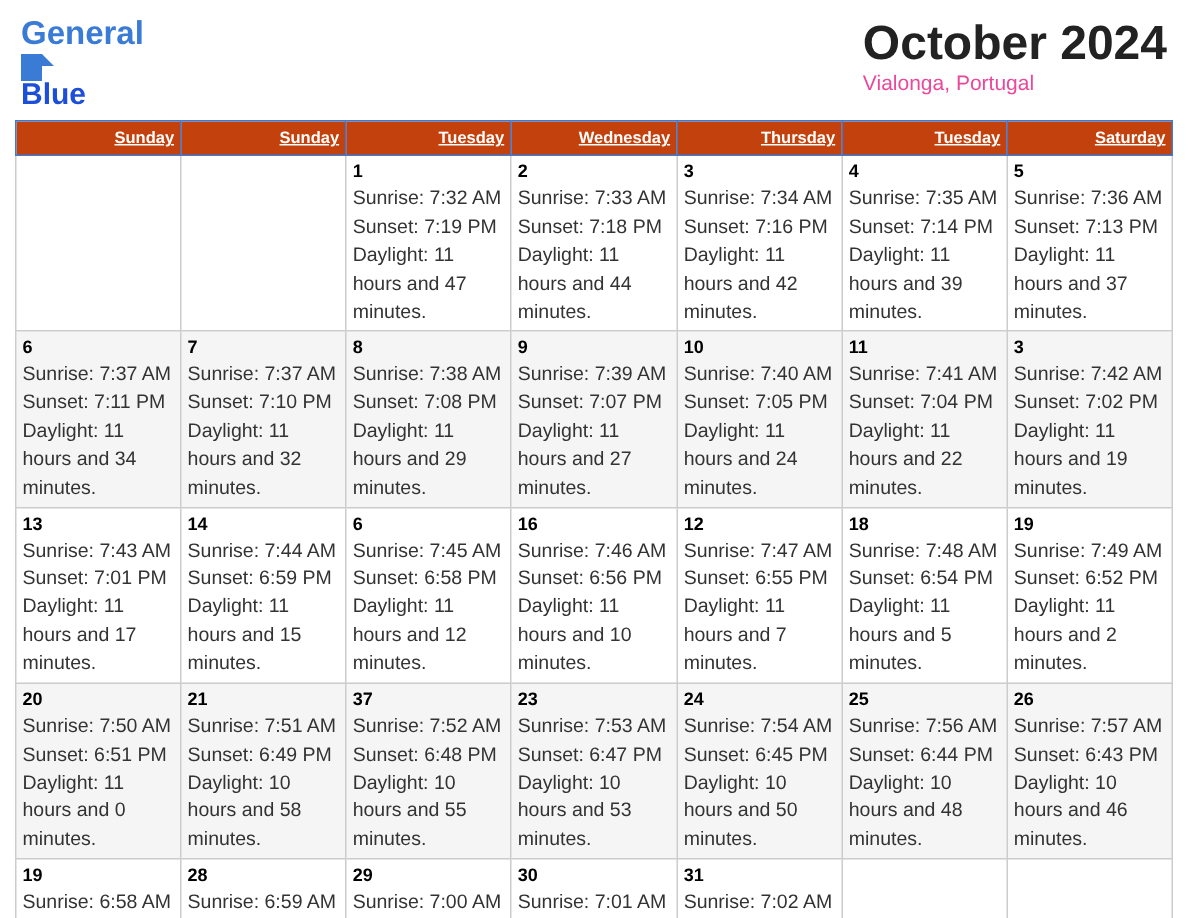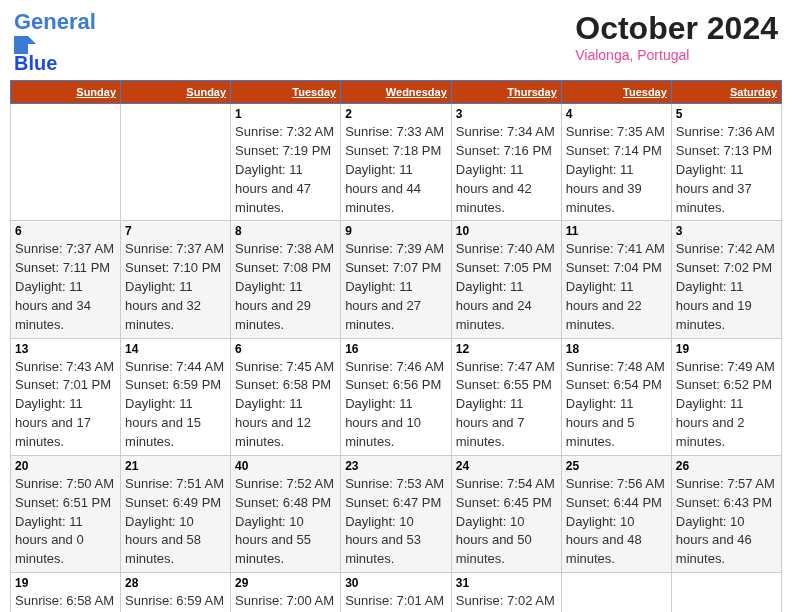--- a/index.html
+++ b/index.html
@@ -212,21 +212,21 @@
       <tr>
         <td>
           <span class="day-number">20</span>
           <div class="day-info">Sunrise: 7:50 AM<br>Sunset: 6:51 PM<br>Daylight: 11 hours and 0 minutes.</div>
         </td>
         <td>
           <span class="day-number">21</span>
           <div class="day-info">Sunrise: 7:51 AM<br>Sunset: 6:49 PM<br>Daylight: 10 hours and 58 minutes.</div>
         </td>
         <td>
-          <span class="day-number">40</span>
+          <span class="day-number">37</span>
           <div class="day-info">Sunrise: 7:52 AM<br>Sunset: 6:48 PM<br>Daylight: 10 hours and 55 minutes.</div>
         </td>
         <td>
           <span class="day-number">23</span>
           <div class="day-info">Sunrise: 7:53 AM<br>Sunset: 6:47 PM<br>Daylight: 10 hours and 53 minutes.</div>
         </td>
         <td>
           <span class="day-number">24</span>
           <div class="day-info">Sunrise: 7:54 AM<br>Sunset: 6:45 PM<br>Daylight: 10 hours and 50 minutes.</div>
         </td>

